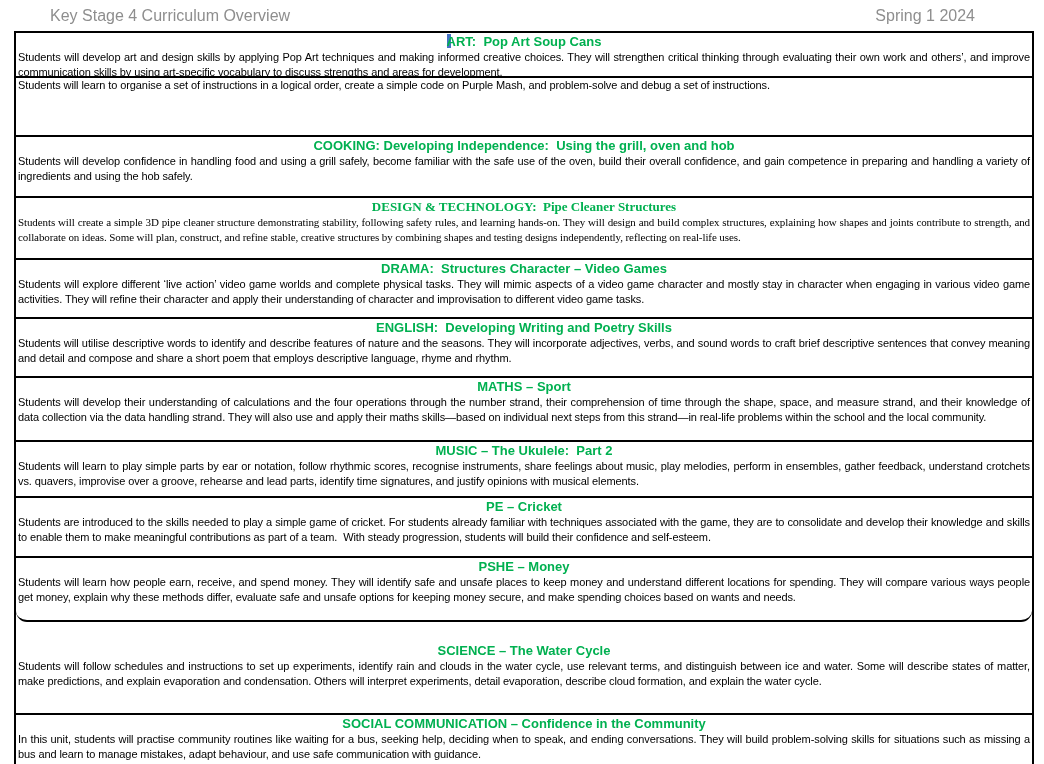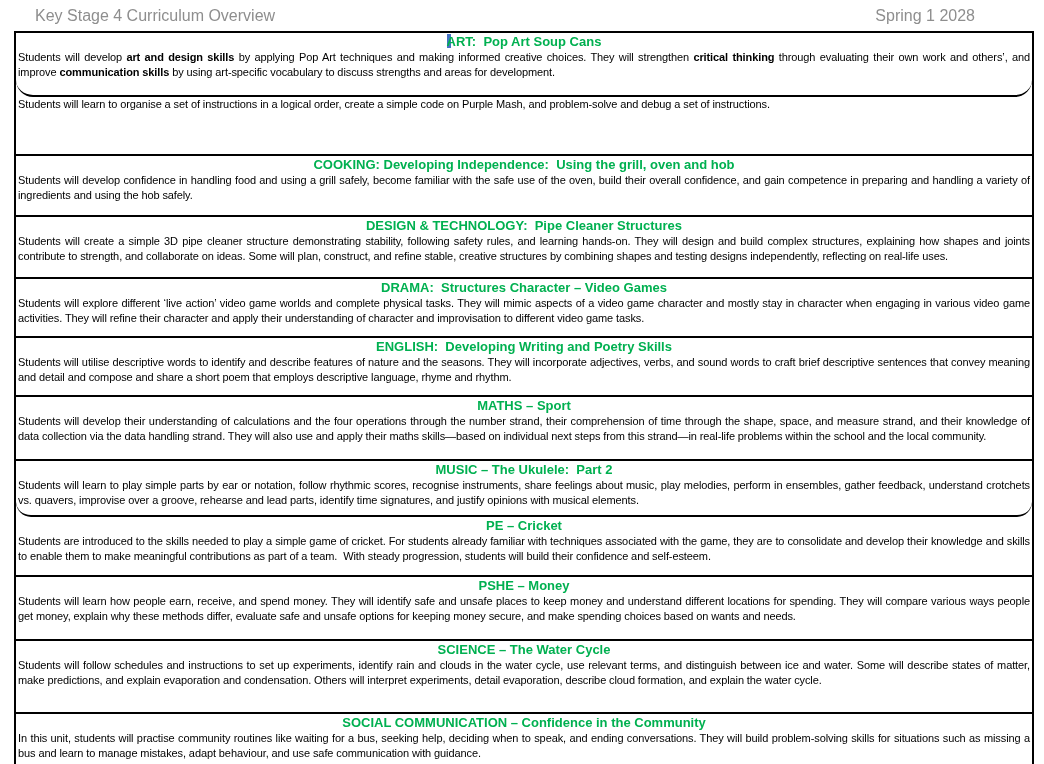--- a/index.html
+++ b/index.html
@@ -5,95 +5,95 @@
   html,body{margin:0;padding:0;}
   body{
     width:1044px;height:764px;background:#ffffff;
     font-family:"Liberation Sans",sans-serif;
     position:relative;overflow:hidden;
     -webkit-font-smoothing:antialiased;
   }
   .doc-header{
     display:flex;justify-content:space-between;align-items:flex-start;
     padding:7px 69px 0 35px;height:24px;
-    font-size:16px;color:var(--gray,#8E8E8E);
+    font-size:16px;color:var(--gray,#8E8E8E);margin-left:15px;
   }
   .curriculum-table{
     position:absolute;left:14px;top:31px;width:1020px;
     box-sizing:border-box;border:2px solid var(--border,#000);
     background:#fff;
   }
   .row{
     box-sizing:border-box;border-bottom:2px solid var(--border,#000);
     overflow:hidden;padding:0 2px;
   }
   .row:last-child{border-bottom:none;}
   .sec-title{
     color:var(--green,#00B050);font-weight:bold;font-size:13px;line-height:16px;
     text-align:center;white-space:pre-wrap;padding-top:1px;
   }
   .sec-body{
     margin:0;font-size:11px;line-height:15px;letter-spacing:-0.1px;
     text-align:justify;color:#000;white-space:pre-wrap;
   }
-  .sec-body b{font-weight:bold;}
+  .sec-body b{font-weight:normal;}
   .caret{
     display:inline-block;width:4px;height:14px;margin-right:-4px;
     background:var(--blue,#4472C4);vertical-align:-2px;
   }
 </style>
 </head>
 <body>
 
 <div class="doc-header">
   <span>Key Stage 4 Curriculum Overview</span>
-  <span>Spring 1 2028</span>
+  <span>Spring 1 2024</span>
 </div>
 
 <div class="curriculum-table" id="curriculum-table">
-    <section class="row" style="height: 64px; border-radius: 17px;">
+    <section class="row" style="height: 45px;">
       <div class="sec-title"><span class="caret"></span><span>ART:  Pop Art Soup Cans</span></div>
       <p class="sec-body"><span>Students will develop </span><b>art and design skills</b><span> by applying Pop Art techniques and making informed creative choices. They will strengthen </span><b>critical thinking</b><span> through evaluating their own work and others’, and improve </span><b>communication skills</b><span> by using art-specific vocabulary to discuss strengths and areas for development.</span></p>
     </section>
     <section class="row" style="height: 59px;">
       <p class="sec-body"><span>Students will learn to organise a set of instructions in a logical order, create a simple code on Purple Mash, and problem-solve and debug a set of instructions.</span></p>
     </section>
     <section class="row" style="height: 61px;">
       <div class="sec-title"><span>COOKING: Developing Independence:  Using the grill, oven and hob</span></div>
       <p class="sec-body"><span>Students will develop confidence in handling food and using a grill safely, become familiar with the safe use of the oven, build their overall confidence, and gain competence in preparing and handling a variety of ingredients and using the hob safely.</span></p>
     </section>
-    <section class="row" style="height: 62px;">
+    <section class="row" style="height: 62px; font-family: Liberation Serif, serif;">
       <div class="sec-title"><span>DESIGN &amp; TECHNOLOGY:  Pipe Cleaner Structures</span></div>
       <p class="sec-body"><span>Students will create a simple 3D pipe cleaner structure demonstrating stability, following safety rules, and learning hands-on. They will design and build complex structures, explaining how shapes and joints contribute to strength, and collaborate on ideas. Some will plan, construct, and refine stable, creative structures by combining shapes and testing designs independently, reflecting on real-life uses.</span></p>
     </section>
     <section class="row" style="height: 59px;">
       <div class="sec-title"><span>DRAMA:  Structures Character – Video Games</span></div>
       <p class="sec-body"><span>Students will explore different ‘live action’ video game worlds and complete physical tasks. They will mimic aspects of a video game character and mostly stay in character when engaging in various video game activities. They will refine their character and apply their understanding of character and improvisation to different video game tasks.</span></p>
     </section>
     <section class="row" style="height: 59px;">
       <div class="sec-title"><span>ENGLISH:  Developing Writing and Poetry Skills</span></div>
       <p class="sec-body"><span>Students will utilise descriptive words to identify and describe features of nature and the seasons. They will incorporate adjectives, verbs, and sound words to craft brief descriptive sentences that convey meaning and detail and compose and share a short poem that employs descriptive language, rhyme and rhythm.</span></p>
     </section>
     <section class="row" style="height: 64px;">
       <div class="sec-title"><span>MATHS – Sport</span></div>
       <p class="sec-body"><span>Students will develop their understanding of calculations and the four operations through the number strand, their comprehension of time through the shape, space, and measure strand, and their knowledge of data collection via the data handling strand. They will also use and apply their maths skills—based on individual next steps from this strand—in real-life problems within the school and the local community.</span></p>
     </section>
-    <section class="row" style="height: 56px; border-radius: 15px;">
+    <section class="row" style="height: 56px;">
       <div class="sec-title"><span>MUSIC – The Ukulele:  Part 2</span></div>
       <p class="sec-body"><span>Students will learn to play simple parts by ear or notation, follow rhythmic scores, recognise instruments, share feelings about music, play melodies, perform in ensembles, gather feedback, understand crotchets vs. quavers, improvise over a groove, rehearse and lead parts, identify time signatures, and justify opinions with musical elements.</span></p>
     </section>
     <section class="row" style="height: 60px;">
       <div class="sec-title"><span>PE – Cricket</span></div>
       <p class="sec-body"><span>Students are introduced to the skills needed to play a simple game of cricket. For students already familiar with techniques associated with the game, they are to consolidate and develop their knowledge and skills to enable them to make meaningful contributions as part of a team.  With steady progression, students will build their confidence and self-esteem.</span></p>
     </section>
-    <section class="row" style="height: 64px;">
+    <section class="row" style="height: 64px; border-radius: 11px;">
       <div class="sec-title"><span>PSHE – Money</span></div>
       <p class="sec-body"><span>Students will learn how people earn, receive, and spend money. They will identify safe and unsafe places to keep money and understand different locations for spending. They will compare various ways people get money, explain why these methods differ, evaluate safe and unsafe options for keeping money secure, and make spending choices based on wants and needs.</span></p>
     </section>
-    <section class="row" style="height: 73px;">
+    <section class="row" style="height: 73px; margin-top: 20px;">
       <div class="sec-title"><span>SCIENCE – The Water Cycle</span></div>
       <p class="sec-body"><span>Students will follow schedules and instructions to set up experiments, identify rain and clouds in the water cycle, use relevant terms, and distinguish between ice and water. Some will describe states of matter, make predictions, and explain evaporation and condensation. Others will interpret experiments, detail evaporation, describe cloud formation, and explain the water cycle.</span></p>
     </section>
     <section class="row" style="height: 70px;">
       <div class="sec-title"><span>SOCIAL COMMUNICATION – Confidence in the Community</span></div>
       <p class="sec-body"><span>In this unit, students will practise community routines like waiting for a bus, seeking help, deciding when to speak, and ending conversations. They will build problem-solving skills for situations such as missing a bus and learn to manage mistakes, adapt behaviour, and use safe communication with guidance.</span></p>
     </section>
   </div>
 
 </body></html>

